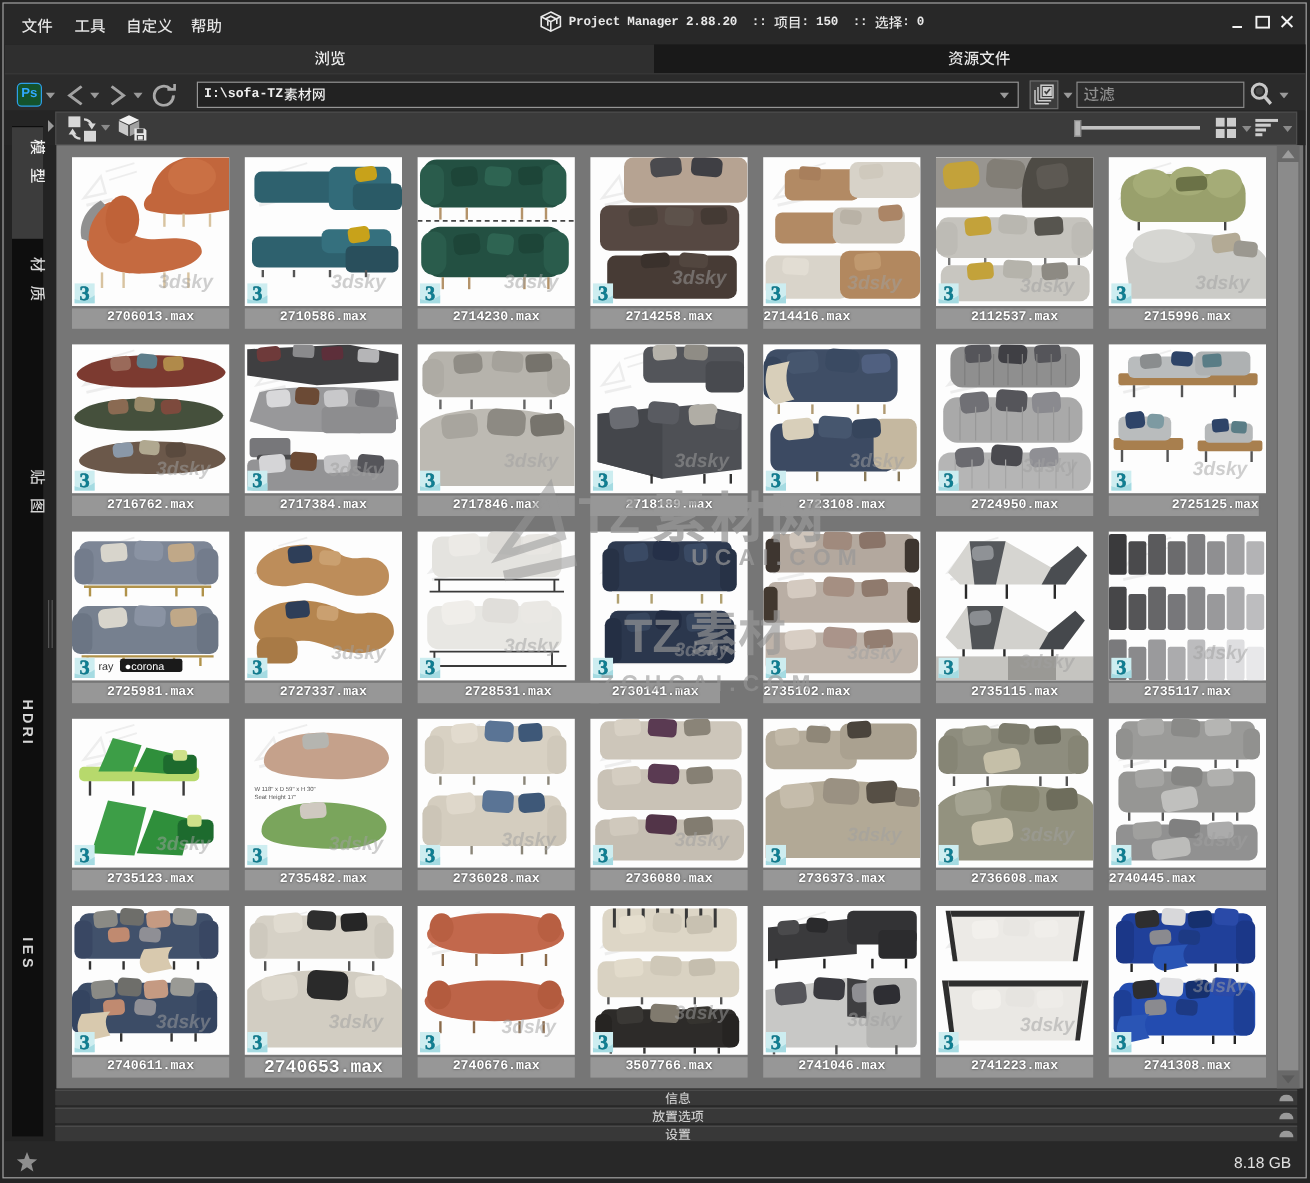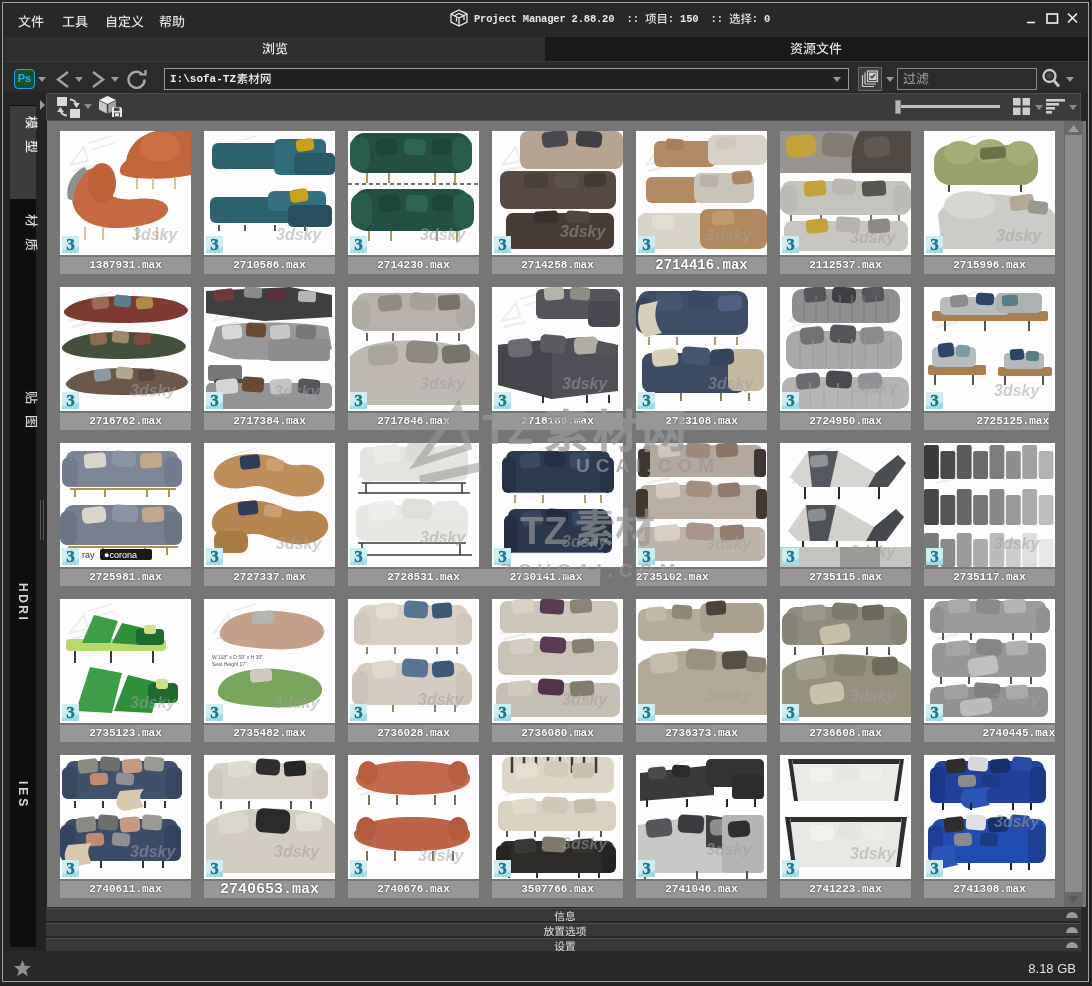--- a/index.html
+++ b/index.html
@@ -262,21 +262,21 @@
       <rect x="76" y="96" width="2" height="13" fill="#d8c3a0"></rect>
       <rect x="96" y="96" width="2" height="13" fill="#d8c3a0"></rect>
       <text x="72" y="109" font-family="Liberation Sans" font-size="16" font-style="italic" font-weight="bold" fill="#a0a0a0" opacity="0.5">3dsky</text>
     </svg>
     <svg width="17" height="17" viewBox="0 0 17 17" style="position:absolute;left:2px;bottom:2px">
       <rect width="17" height="17" fill="#cdedf0"></rect>
       <path d="M0 17 L17 17 L17 10 C11 14 5 15.5 0 13 Z" fill="#a5dbe2"></path>
       <text x="8.5" y="14" text-anchor="middle" font-family="Liberation Serif" font-size="17" font-weight="bold" fill="#0d8094" stroke="#0a6a7d" stroke-width="0.4">3</text>
     </svg>
   </div>
-<div class="abs mono" style="left:60px;top:257px;width:131px;height:17px;background:#979797;color:#fff;font-size:11px;font-weight:bold;text-align:center;line-height:17px;text-shadow:0 0 2px rgba(0,0,0,0.7)">1387931.max</div>
+<div class="abs mono" style="left:60px;top:257px;width:131px;height:17px;background:#979797;color:#fff;font-size:11px;font-weight:bold;text-align:center;line-height:17px;text-shadow:0 0 2px rgba(0,0,0,0.7)">2706013.max</div>
 <div class="abs" style="left:204px;top:131px;width:131px;height:124px;background:#fdfdfd;overflow:hidden">
     <svg width="131" height="124" viewBox="0 0 131 124" style="position:absolute;left:0;top:0">
       <g opacity="0.13" stroke="#888" fill="none">
         <path d="M10 34 L24 16 L28 30 Z" stroke-width="2"></path>
         <path d="M12 40 L34 35" stroke-width="2.5"></path>
         <path d="M28 12 L52 5 M31 19 L54 12" stroke-width="1.5"></path>
       </g>
       <rect x="8" y="12" width="88" height="26" rx="6" fill="#2e616e"></rect>
       <rect x="70" y="8" width="52" height="36" rx="6" fill="#326b79"></rect>
       <rect x="90" y="22" width="41" height="22" rx="5" fill="#2a5a66"></rect>
@@ -381,21 +381,21 @@
       <rect x="76" y="80" width="22" height="14" rx="4" fill="#c0996f" transform="rotate(-6 87.0 87.0)"></rect>
       <rect x="16" y="84" width="22" height="14" rx="4" fill="#e2ddd3" transform="rotate(4 27.0 91.0)"></rect>
       <text x="70" y="110" font-family="Liberation Sans" font-size="16" font-style="italic" font-weight="bold" fill="#a0a0a0" opacity="0.5">3dsky</text>
     </svg>
     <svg width="17" height="17" viewBox="0 0 17 17" style="position:absolute;left:2px;bottom:2px">
       <rect width="17" height="17" fill="#cdedf0"></rect>
       <path d="M0 17 L17 17 L17 10 C11 14 5 15.5 0 13 Z" fill="#a5dbe2"></path>
       <text x="8.5" y="14" text-anchor="middle" font-family="Liberation Serif" font-size="17" font-weight="bold" fill="#0d8094" stroke="#0a6a7d" stroke-width="0.4">3</text>
     </svg>
   </div>
-<div class="abs mono" style="left:636px;top:257px;width:131px;height:17px;background:#979797;color:#fff;font-size:14px;font-weight:bold;text-align:center;line-height:17px;text-shadow:0 0 2px rgba(0,0,0,0.7)">2714416.max</div>
+<div class="abs mono" style="left:636px;top:257px;width:131px;height:17px;background:#979797;color:#fff;font-size:11px;font-weight:bold;line-height:17px;text-shadow:0 0 2px rgba(0,0,0,0.7)">2714416.max</div>
 <div class="abs" style="left:780px;top:131px;width:131px;height:124px;background:#fdfdfd;overflow:hidden">
     <svg width="131" height="124" viewBox="0 0 131 124" style="position:absolute;left:0;top:0">
       <g opacity="0.13" stroke="#888" fill="none">
         <path d="M10 34 L24 16 L28 30 Z" stroke-width="2"></path>
         <path d="M12 40 L34 35" stroke-width="2.5"></path>
         <path d="M28 12 L52 5 M31 19 L54 12" stroke-width="1.5"></path>
       </g>
       <rect x="0" y="0" width="131" height="42" rx="0" fill="#989590"></rect>
       <rect x="6" y="4" width="30" height="22" rx="7" fill="#c3a23a" transform="rotate(-6 21.0 15.0)"></rect>
       <rect x="42" y="2" width="32" height="24" rx="7" fill="#827e76" transform="rotate(4 58.0 14.0)"></rect>
@@ -1128,21 +1128,21 @@
       <rect x="82" y="86" width="22" height="14" rx="4" fill="#ababab" transform="rotate(-4 93.0 93.0)"></rect>
       <rect x="36" y="100" width="32" height="16" rx="5" fill="#bcbcba" transform="rotate(-8 52.0 108.0)"></rect>
       <text x="70" y="106" font-family="Liberation Sans" font-size="16" font-style="italic" font-weight="bold" fill="#a0a0a0" opacity="0.5">3dsky</text>
     </svg>
     <svg width="17" height="17" viewBox="0 0 17 17" style="position:absolute;left:2px;bottom:2px">
       <rect width="17" height="17" fill="#cdedf0"></rect>
       <path d="M0 17 L17 17 L17 10 C11 14 5 15.5 0 13 Z" fill="#a5dbe2"></path>
       <text x="8.5" y="14" text-anchor="middle" font-family="Liberation Serif" font-size="17" font-weight="bold" fill="#0d8094" stroke="#0a6a7d" stroke-width="0.4">3</text>
     </svg>
   </div>
-<div class="abs mono" style="left:924px;top:725px;width:131px;height:17px;background:#979797;color:#fff;font-size:11px;font-weight:bold;text-align:right;line-height:17px;text-shadow:0 0 2px rgba(0,0,0,0.7)">2740445.max</div>
+<div class="abs mono" style="left:924px;top:725px;width:131px;height:17px;background:#979797;color:#fff;font-size:11px;font-weight:bold;text-align:left;line-height:17px;text-shadow:0 0 2px rgba(0,0,0,0.7)">2740445.max</div>
 <div class="abs" style="left:60px;top:755px;width:131px;height:124px;background:#fdfdfd;overflow:hidden">
     <svg width="131" height="124" viewBox="0 0 131 124" style="position:absolute;left:0;top:0">
       <g opacity="0.13" stroke="#888" fill="none">
         <path d="M10 34 L24 16 L28 30 Z" stroke-width="2"></path>
         <path d="M12 40 L34 35" stroke-width="2.5"></path>
         <path d="M28 12 L52 5 M31 19 L54 12" stroke-width="1.5"></path>
       </g>
       <rect x="6" y="6" width="112" height="38" rx="8" fill="#41516b"></rect>
       <rect x="2" y="12" width="15" height="32" rx="6" fill="#394763"></rect>
       <rect x="106" y="12" width="16" height="32" rx="6" fill="#394763"></rect>

